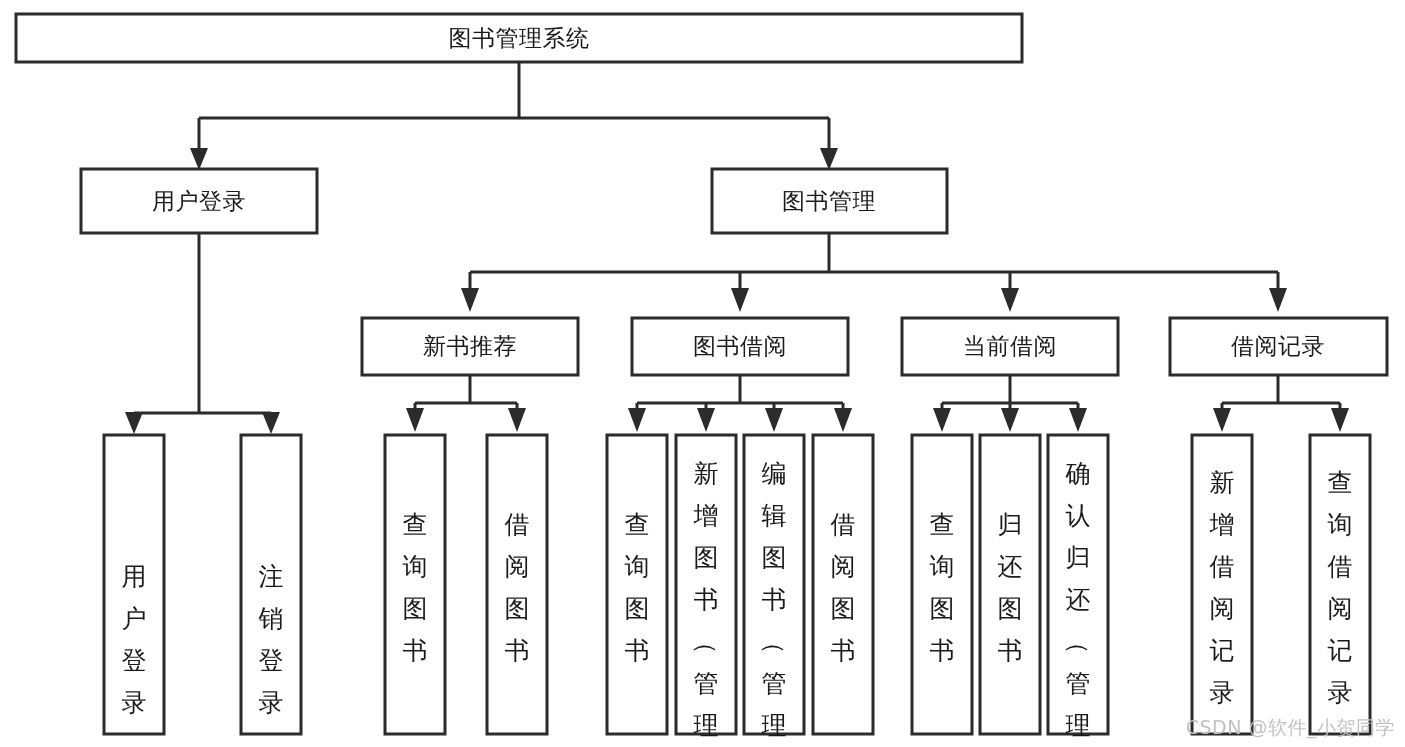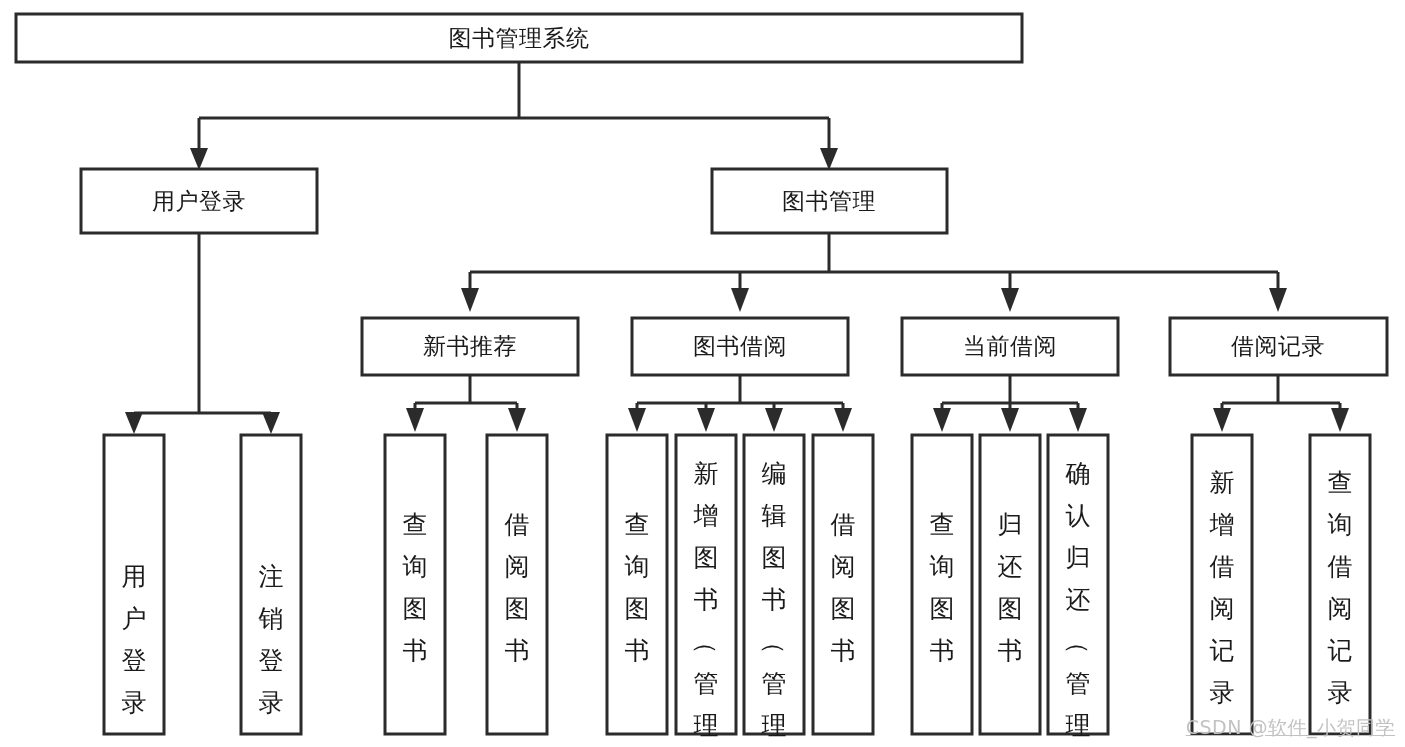--- a/index.html
+++ b/index.html
@@ -59,21 +59,20 @@
   .watermark {
     position: absolute;
     right: 10px;
     bottom: 6px;
     font-family: "DejaVu Sans", "Liberation Sans", sans-serif;
     font-size: 19px;
     color: #c2c2c2;
     white-space: nowrap;
     user-select: none;
     letter-spacing: 0.5px;
-    text-decoration: underline;
   }
 </style>
 </head>
 <body>
 
 <div id="diagram-root">
   <svg class="flow" viewBox="0 0 1405 747" xmlns="http://www.w3.org/2000/svg">
 
     <g>
 

